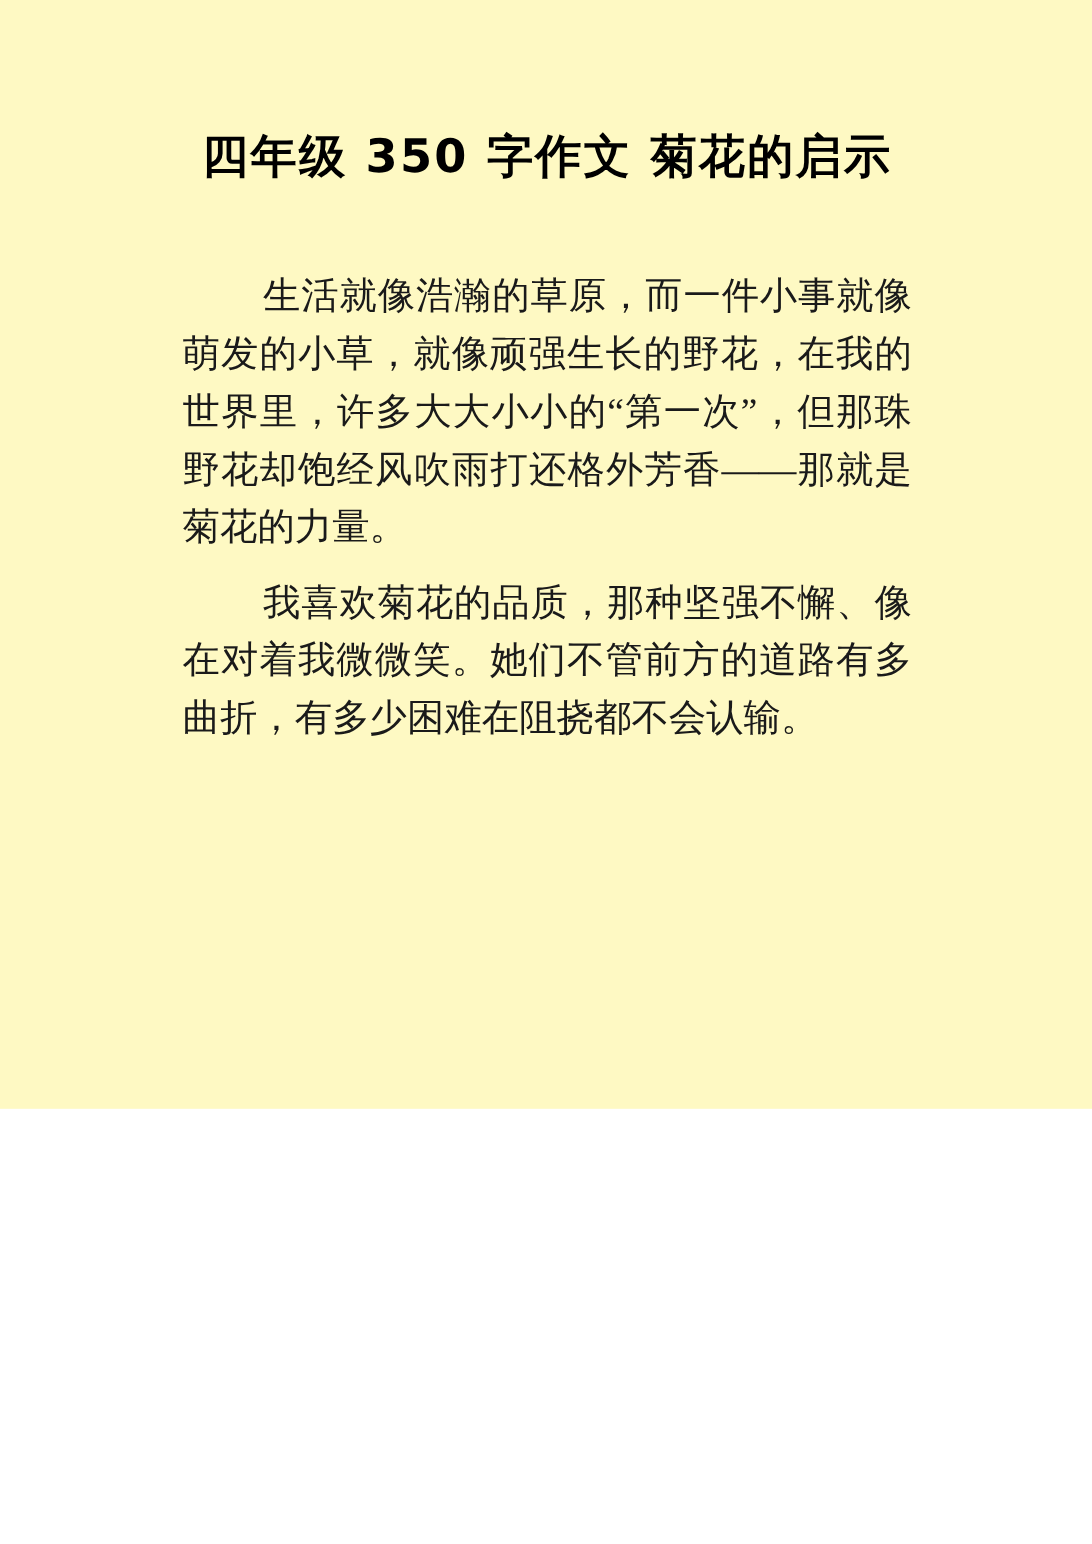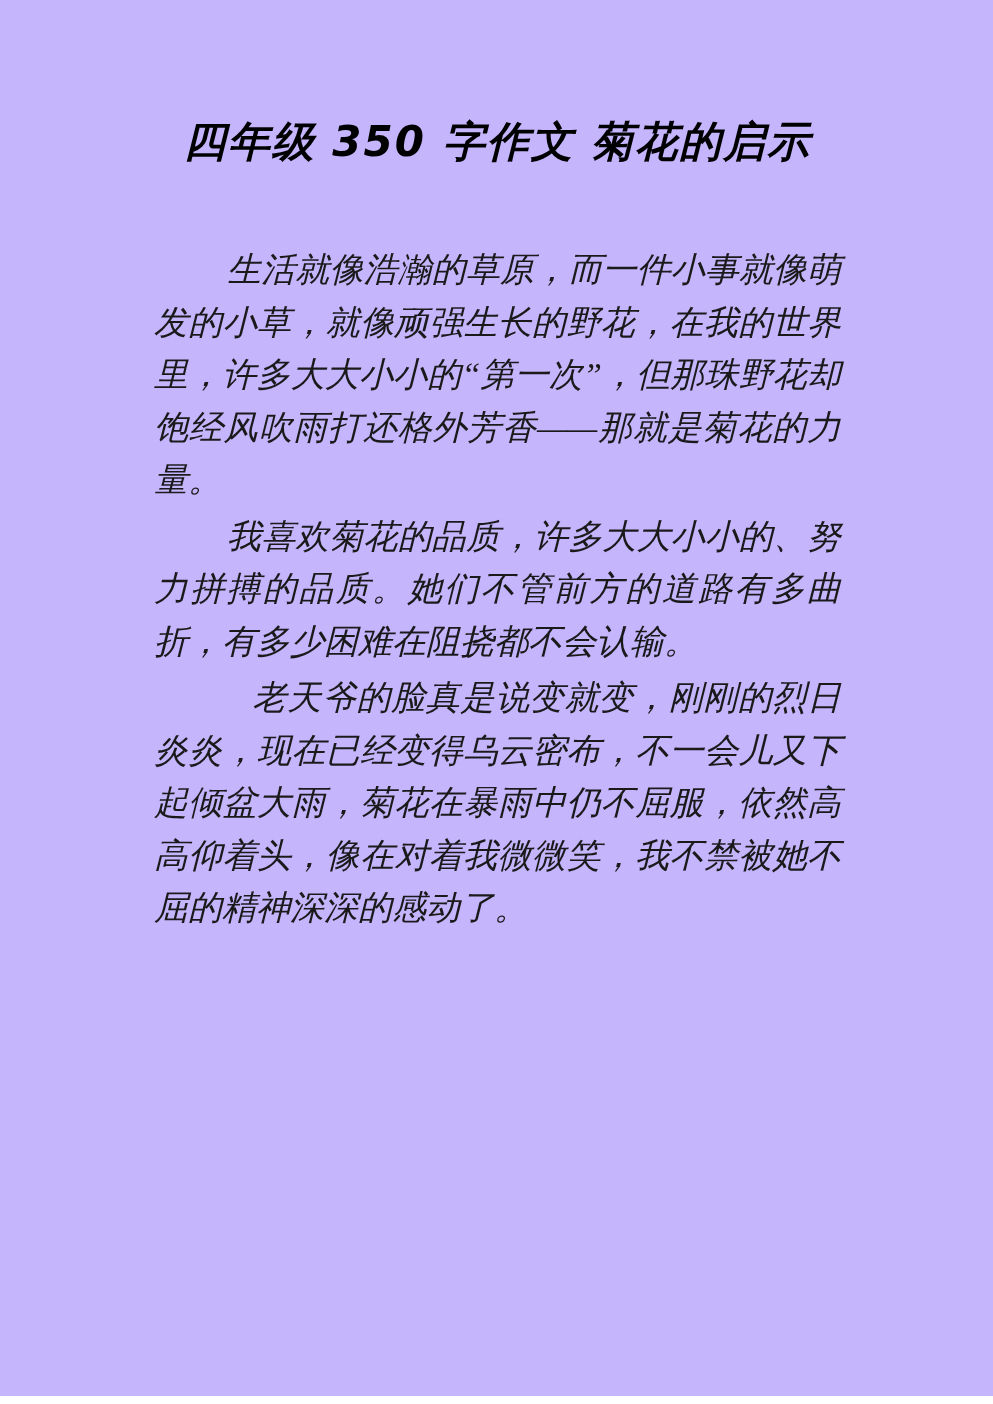--- a/index.html
+++ b/index.html
@@ -8,25 +8,24 @@
     background: #ffffff;
   }
   body {
     width: 993px;
     height: 1404px;
     overflow: hidden;
   }
   .page {
     box-sizing: border-box;
     width: 993px;
-    height: 1396px;
-    background: #c4b5fd;
+    height: 1008px;
+    background: #fef9c3;
     color: #161616;
     padding: 112px 148px 0 150px;
-    font-style: italic;
   }
   .doc-title {
     font-family: "DejaVu Sans", "Liberation Sans", sans-serif;
     font-weight: 700;
     font-size: 42px;
     line-height: 60px;
     text-align: center;
     letter-spacing: 2px;
     margin: 0;
     color: #000000;
@@ -34,32 +33,31 @@
   }
   .doc-body {
     margin-top: 72px;
     font-family: "Liberation Serif", "DejaVu Serif", serif;
     font-size: 34px;
     line-height: 52.5px;
     text-align: justify;
     color: #1a1a1a;
   }
   .doc-body p {
-    margin: 4px;
+    margin: 16px;
     padding: 0;
     text-indent: 2.15em;
   }
   .doc-body p.deep-indent {
     text-indent: 2.9em;
   }
 </style>
 </head>
 <body>
 
 <div class="page">
   <h1 class="doc-title">四年级 350 字作文 菊花的启示</h1>
 
   <div class="doc-body">
     <p>生活就像浩瀚的草原，而一件小事就像萌发的小草，就像顽强生长的野花，在我的世界里，许多大大小小的“第一次”，但那珠野花却饱经风吹雨打还格外芳香——那就是菊花的力量。</p>
-    <p>我喜欢菊花的品质，许多大大小小的、努力拼搏的品质。她们不管前方的道路有多曲折，有多少困难在阻挠都不会认输。</p>
-    <p class="deep-indent">老天爷的脸真是说变就变，刚刚的烈日炎炎，现在已经变得乌云密布，不一会儿又下起倾盆大雨，菊花在暴雨中仍不屈服，依然高高仰着头，像在对着我微微笑，我不禁被她不屈的精神深深的感动了。</p>
+    <p>我喜欢菊花的品质，那种坚强不懈、像在对着我微微笑。她们不管前方的道路有多曲折，有多少困难在阻挠都不会认输。</p>
   </div>
 </div>
 
 </body></html>

